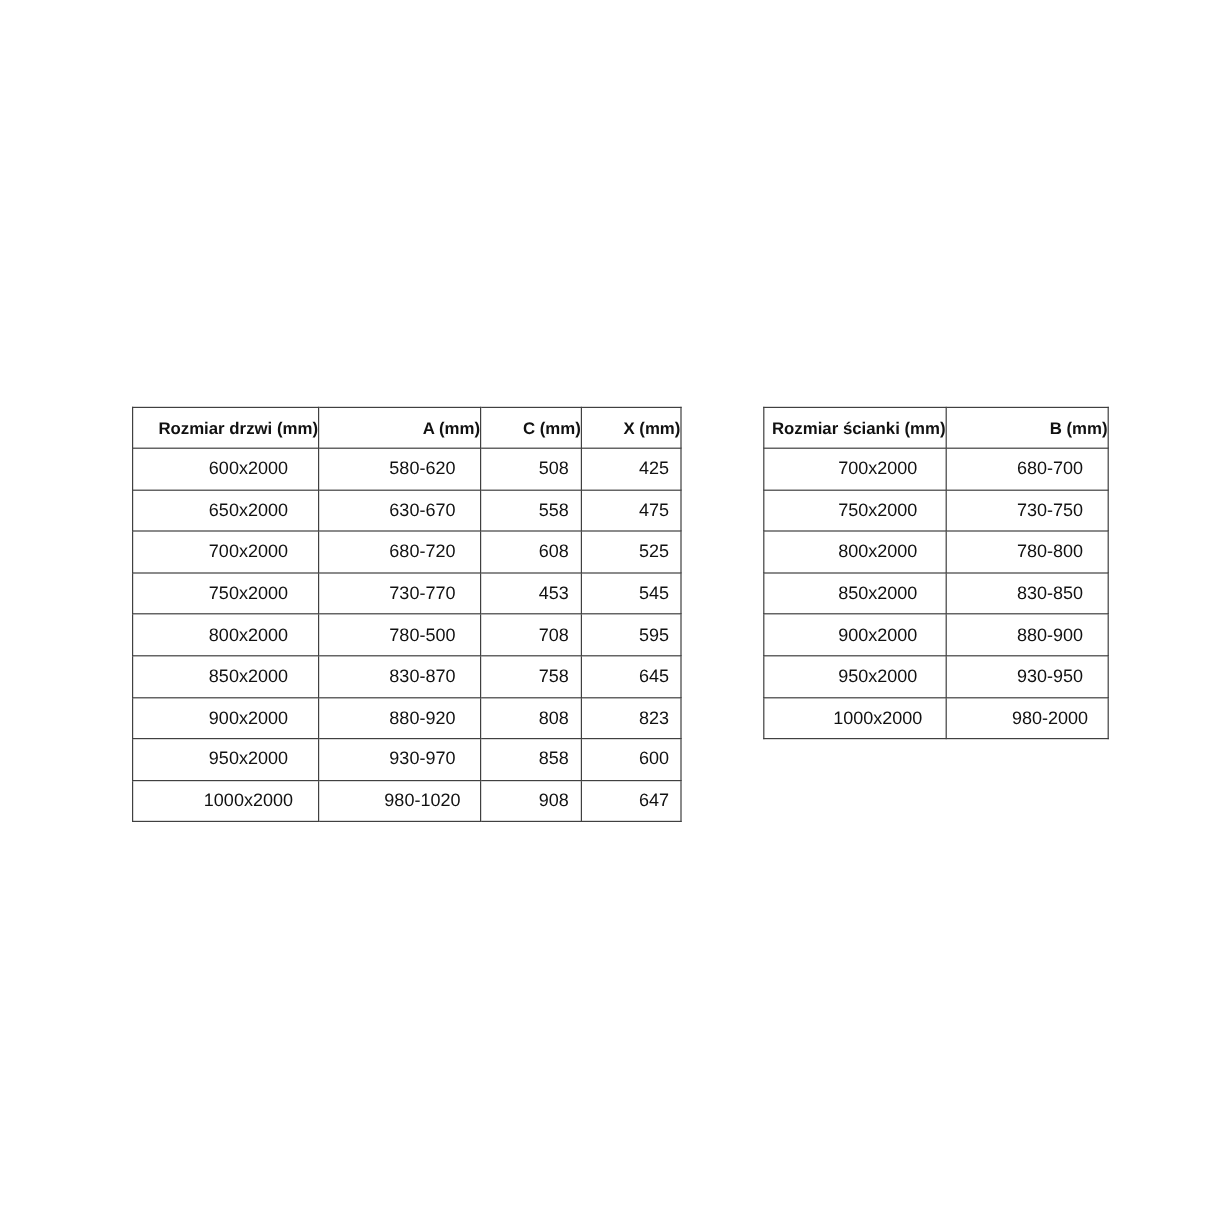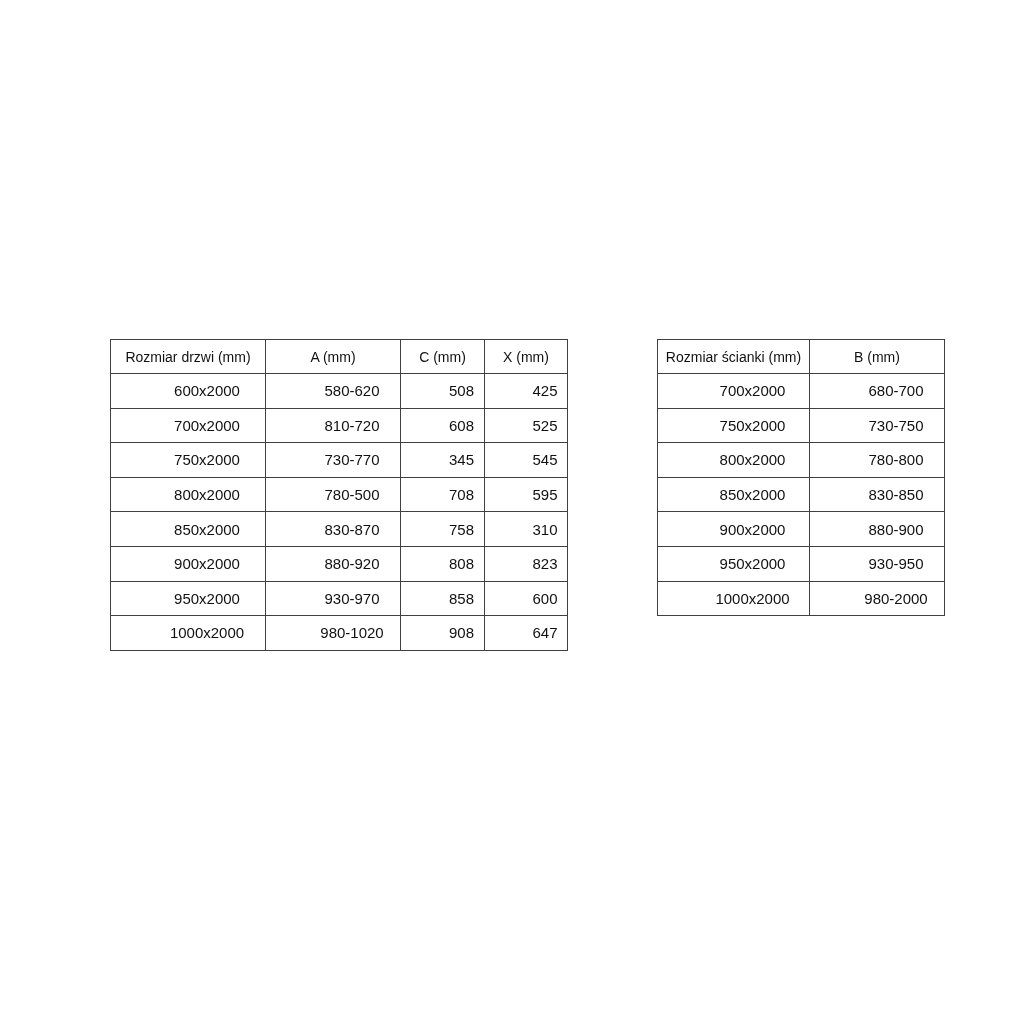--- a/index.html
+++ b/index.html
@@ -25,32 +25,33 @@
   .spec-table td{
     border:1px solid var(--border-color);
     text-align:center;
     vertical-align:middle;
     color:var(--text-color);
     padding:0;
     overflow:hidden;
     white-space:nowrap;
   }
   .spec-table th{
-    font-weight:normal;
+    font-weight:bold;
     font-size:14px;
     height:33px;
+    text-align:right;
   }
   .spec-table td{
     font-size:15px;
     font-weight:normal;
     height:33.6px;
     padding-left:38px;
   }
   .doors-table{left:110px;top:339px;}
-  .wall-table{left:657px;top:339px;}
+  .wall-table{left:636px;top:339px;}
 </style>
 </head>
 <body>
 
 <div class="canvas">
 
   <table class="spec-table doors-table">
     <colgroup>
       <col style="width:155px">
       <col style="width:135px">
@@ -66,42 +67,48 @@
         </tr>
       </thead>
       <tbody>
         <tr>
           <td>600x2000</td>
           <td>580-620</td>
           <td>508</td>
           <td>425</td>
         </tr>
         <tr>
+          <td>650x2000</td>
+          <td>630-670</td>
+          <td>558</td>
+          <td>475</td>
+        </tr>
+        <tr>
           <td>700x2000</td>
-          <td>810-720</td>
+          <td>680-720</td>
           <td>608</td>
           <td>525</td>
         </tr>
         <tr>
           <td>750x2000</td>
           <td>730-770</td>
-          <td>345</td>
+          <td>453</td>
           <td>545</td>
         </tr>
         <tr>
           <td>800x2000</td>
           <td>780-500</td>
           <td>708</td>
           <td>595</td>
         </tr>
         <tr>
           <td>850x2000</td>
           <td>830-870</td>
           <td>758</td>
-          <td>310</td>
+          <td>645</td>
         </tr>
         <tr>
           <td>900x2000</td>
           <td>880-920</td>
           <td>808</td>
           <td>823</td>
         </tr>
         <tr>
           <td>950x2000</td>
           <td>930-970</td>

